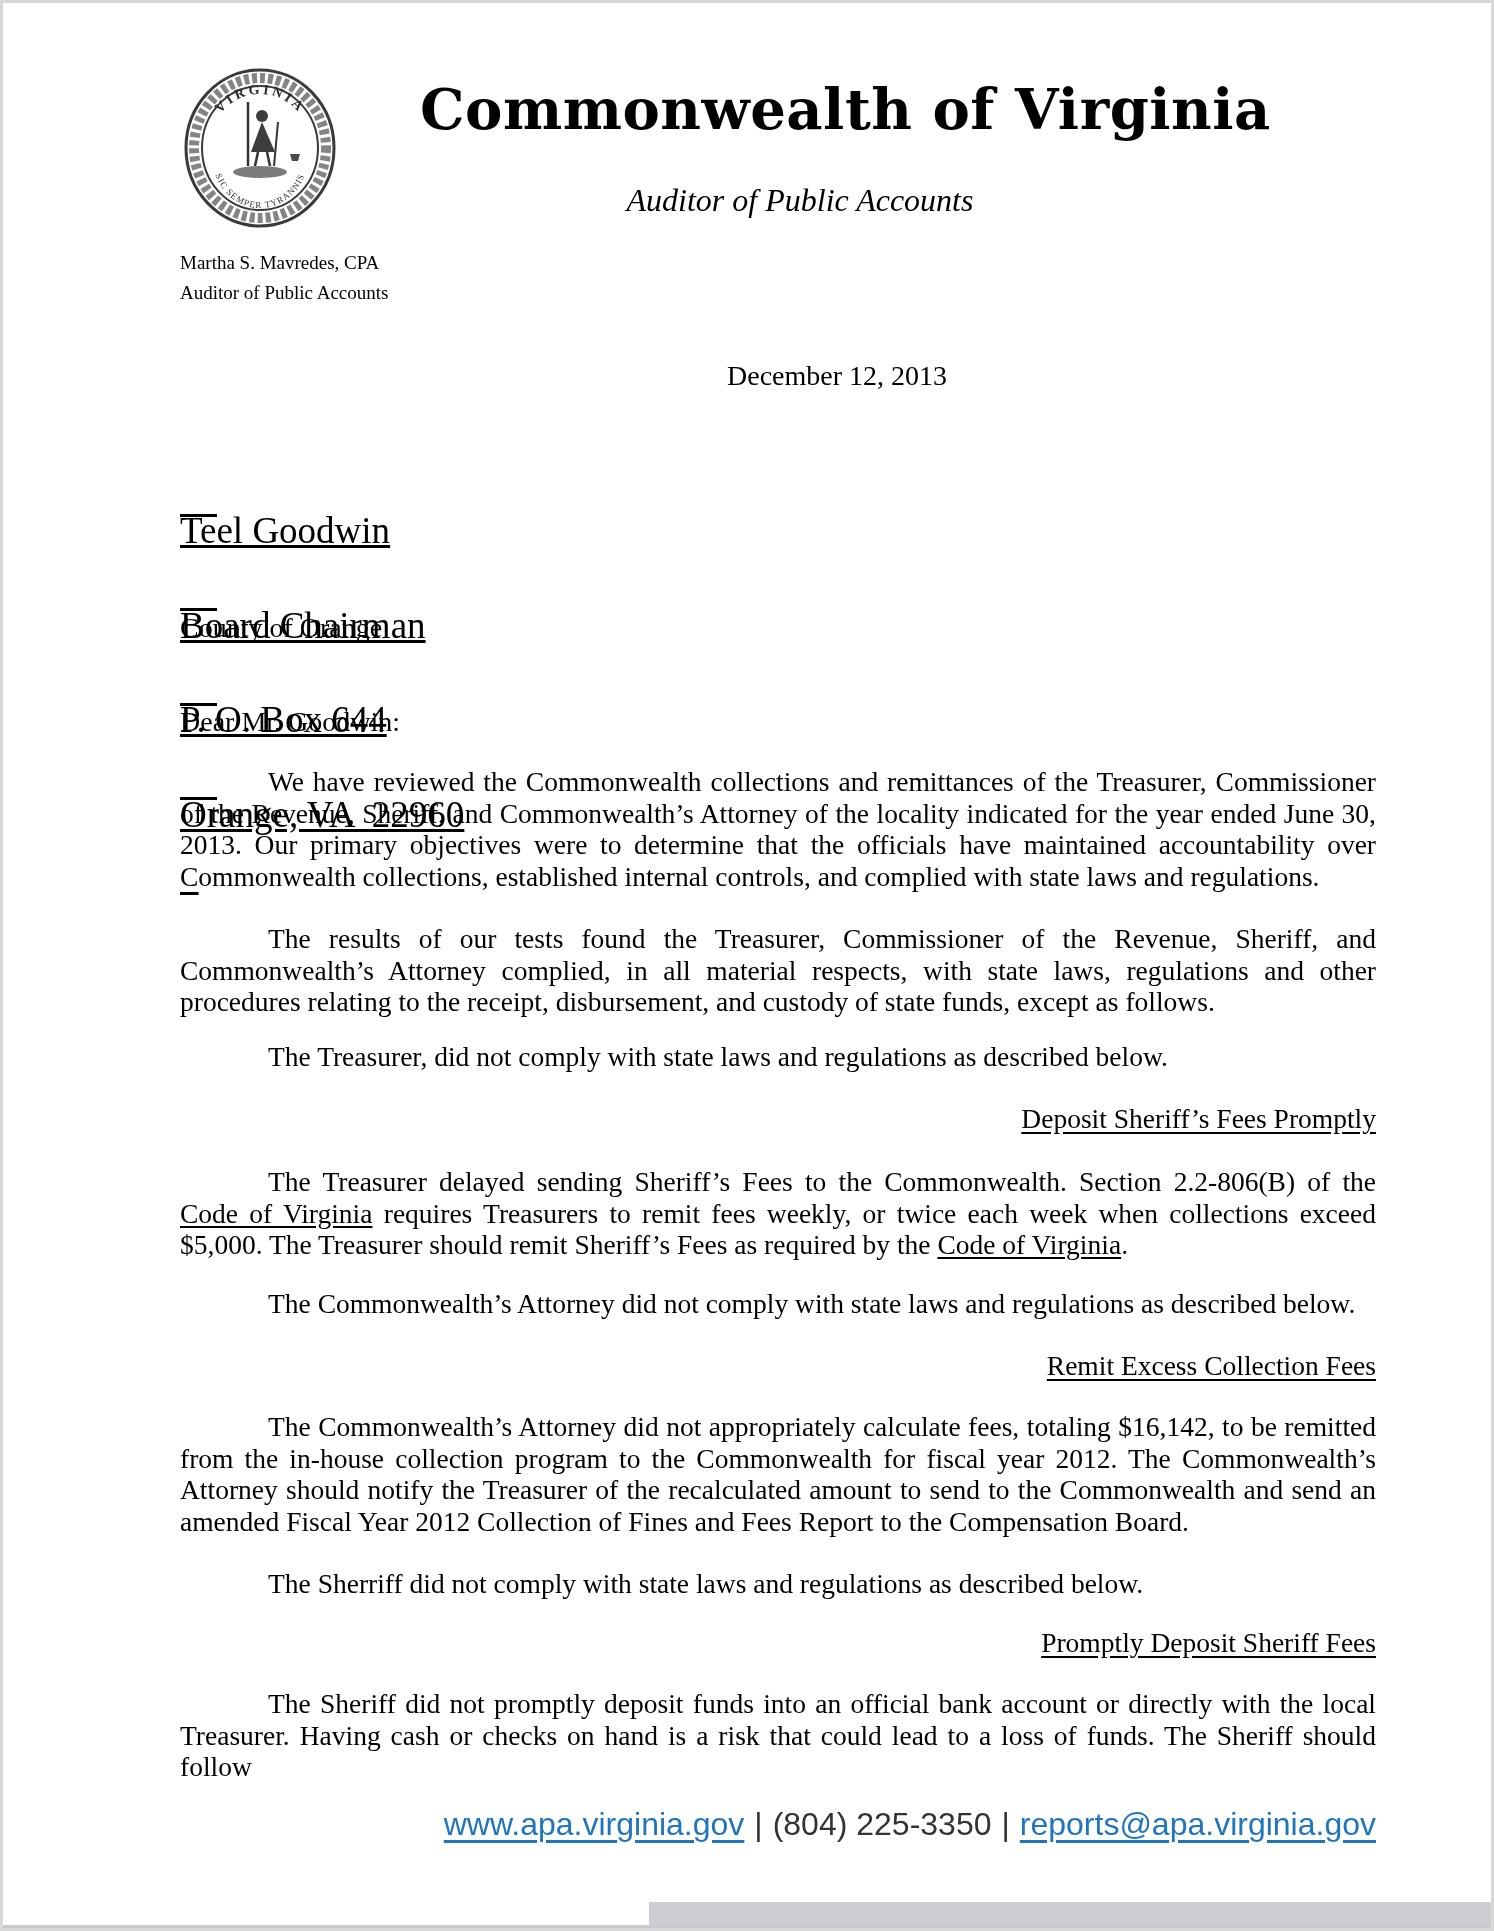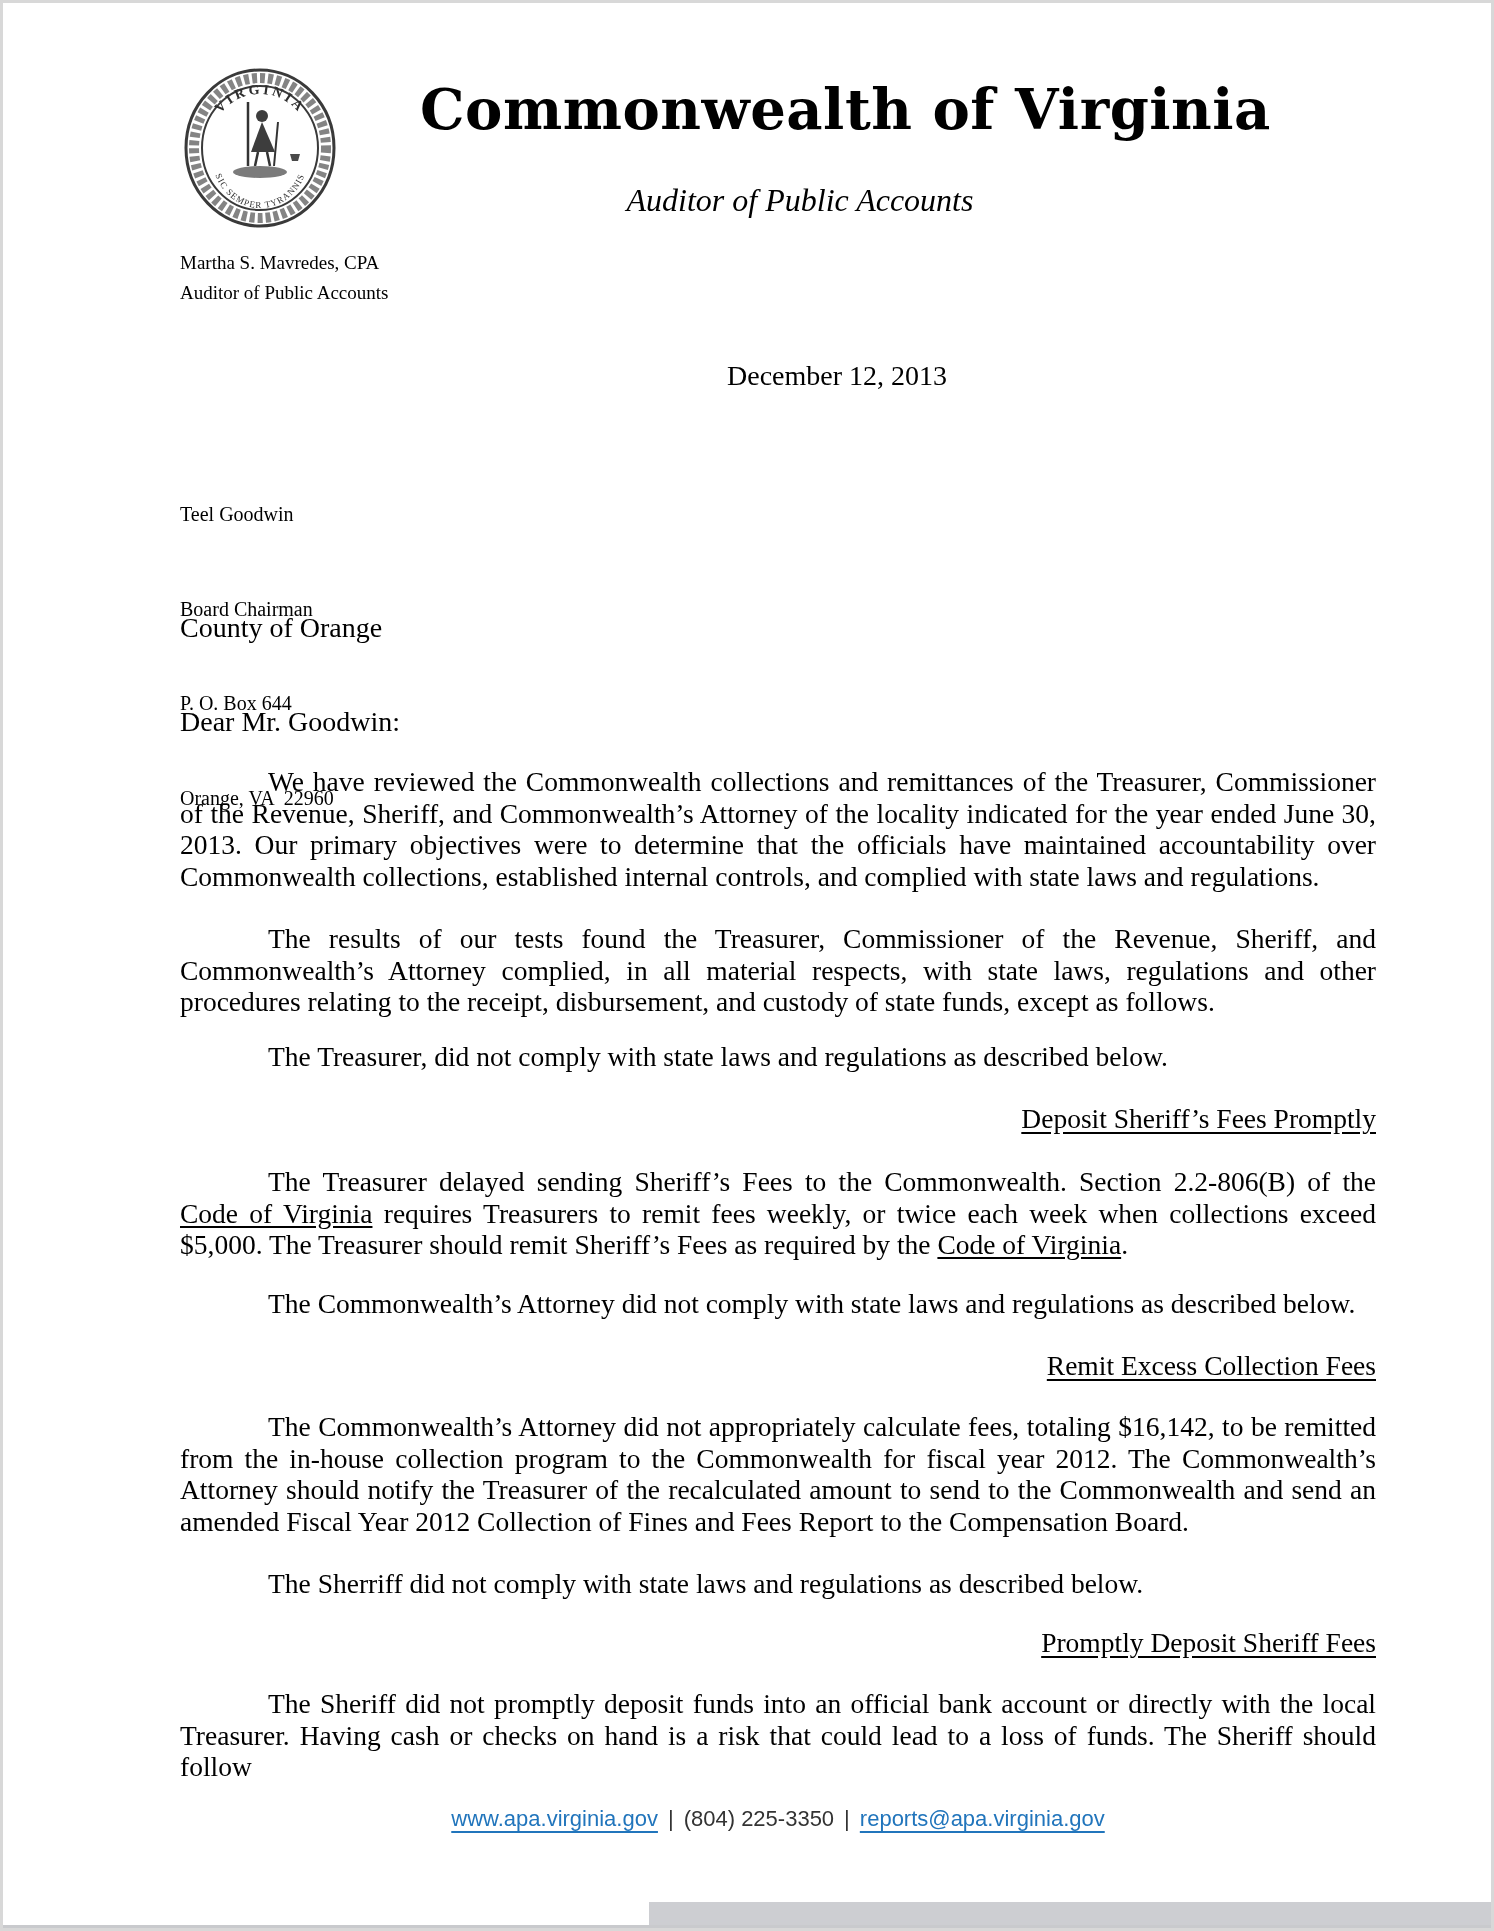--- a/index.html
+++ b/index.html
@@ -25,35 +25,36 @@
   }
   .official {
     position:absolute; left:180px; top:248px; font-size:19px; line-height:30px;
   }
   .office-addr {
     position:absolute; right:134px; top:248px; font-size:26px; line-height:30px;
     text-align:right;
   }
   .date { position:absolute; left:727px; top:360px; font-size:28px; }
   .recipient {
-    position:absolute; left:180px; top:436px; font-size:20px; line-height:31.5px;
+    position:absolute; left:180px; top:452px; font-size:37px; line-height:31.5px;
     white-space:pre-wrap;
+    text-decoration:underline;
   }
   .re-line { position:absolute; left:180px; top:612px; font-size:28px; }
   .salutation { position:absolute; left:180px; top:706px; font-size:28px; }
   .body-block {
     position:absolute; left:180px; width:1196px;
     font-size:27.5px; line-height:31.5px; margin:0;text-align:right;
   }
   .para { text-align:justify; text-indent:88px; }
   .heading { text-decoration:underline; text-underline-offset:4px; }
   .uline { text-decoration:underline; text-underline-offset:3px; }
   .footer {
-    position:absolute; left:180px; top:1806px; width:1196px; text-align:center;
-    font-family:"Liberation Sans", sans-serif; font-size:22px; color:#333333;
+    position:absolute; left:180px; top:1806px; width:1196px; text-align:right;
+    font-family:"Liberation Sans", sans-serif; font-size:32px; color:#333333;
   }
   .footer .link {
     color:#2175BC; text-decoration:underline; text-underline-offset:5px;
     cursor:pointer;
   }
   .footer .sep { color:#333333; padding:0 10px; }
   .gray-right {
     position:absolute; left:649px; top:1902px; right:0; height:29px;
     background:#cdced2;
   }

